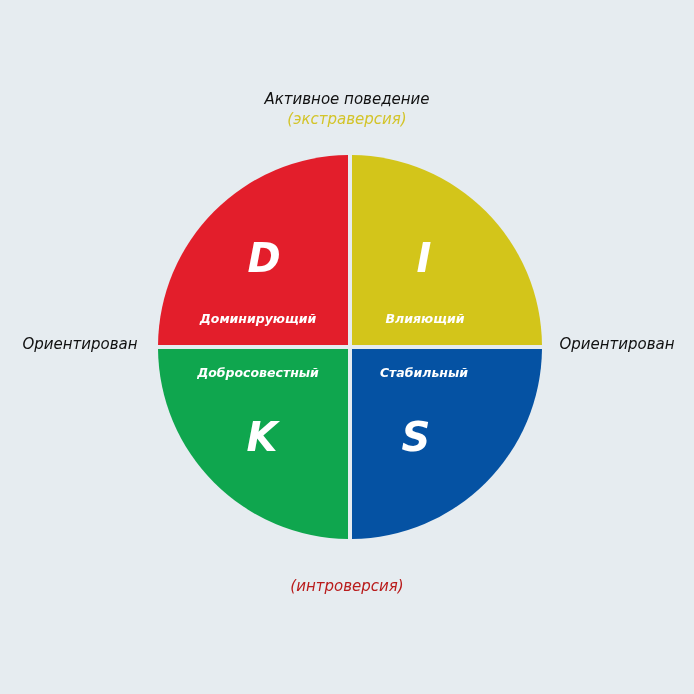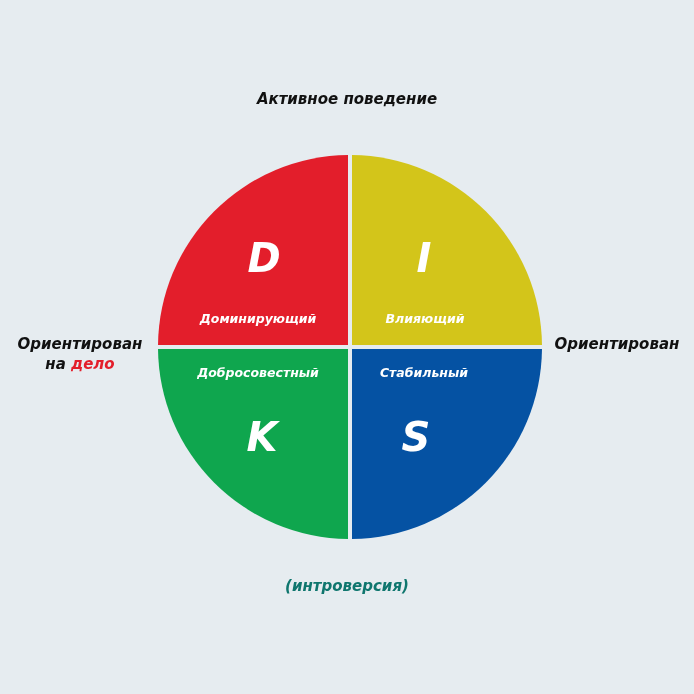--- a/index.html
+++ b/index.html
@@ -6,21 +6,21 @@
   body {
     width: 694px; height: 694px;
     background: #e6ecf0;
     position: relative;
     overflow: hidden;
     font-family: "DejaVu Sans", sans-serif;
   }
   .label {
     position: absolute;
     text-align: center;
-    font-weight: bold;
+    font-weight: normal;
     font-style: italic;
     font-size: 15px;
     line-height: 20px;
     color: #111111;
     white-space: nowrap;
   }
   #top-label { left: 197px; top: 89px; width: 300px; }
   #bottom-label { left: 197px; top: 576px; width: 300px; }
   #left-label { left: 0px; top: 334px; width: 160px; }
   #right-label { left: 540px; top: 334px; width: 154px; }
@@ -56,28 +56,26 @@
   </g>
   <g>
     <path d="M352,349 L541.99,349 A192,192 0 0 1 352,538.99 Z" fill="#0552a3"></path>
     <text class="quad-text word" x="424" y="377" text-anchor="middle">Стабильный</text>
     <text class="quad-text letter" x="416" y="451" text-anchor="middle">S</text>
   </g>
 </svg>
 
 <div id="top-label" class="label">
   <div>Активное поведение</div>
+  <div style="color:#d3c42a">(экстраверсия)</div>
 </div>
 
 <div id="bottom-label" class="label">
-  <div style="color:#0f766e">(интроверсия)</div>
+  <div style="color:#b91c1c">(интроверсия)</div>
 </div>
 
 <div id="left-label" class="label">
   <div>Ориентирован</div>
-  <div>
-    <span>на </span><span style="color:#e31e2b">дело</span>
-  </div>
 </div>
 
 <div id="right-label" class="label">
   <div>Ориентирован</div>
 </div>
 
 </body></html>

